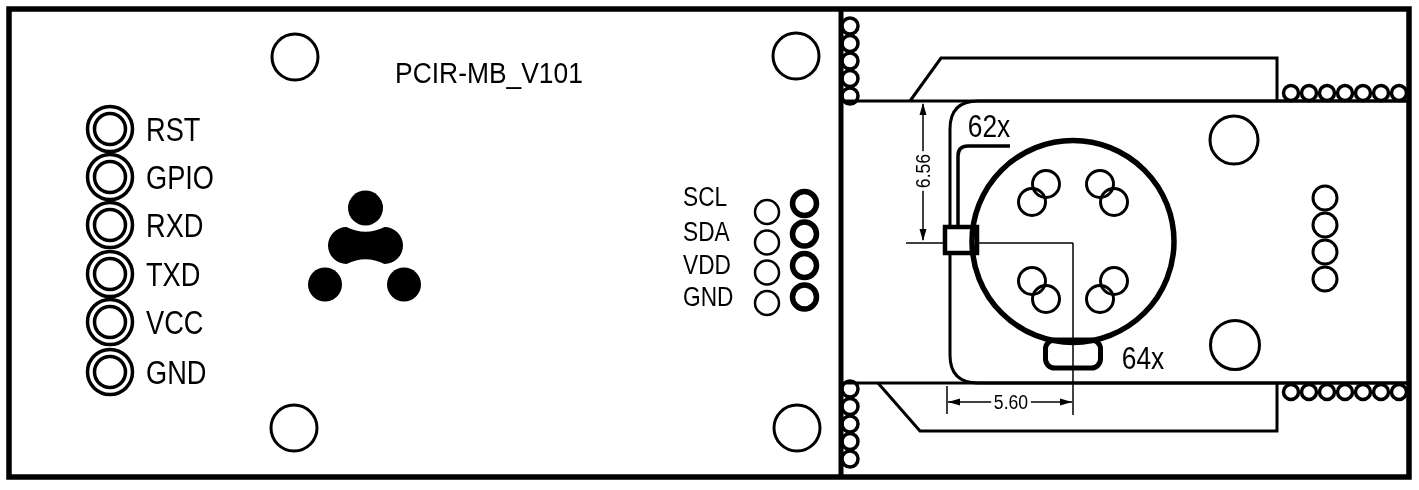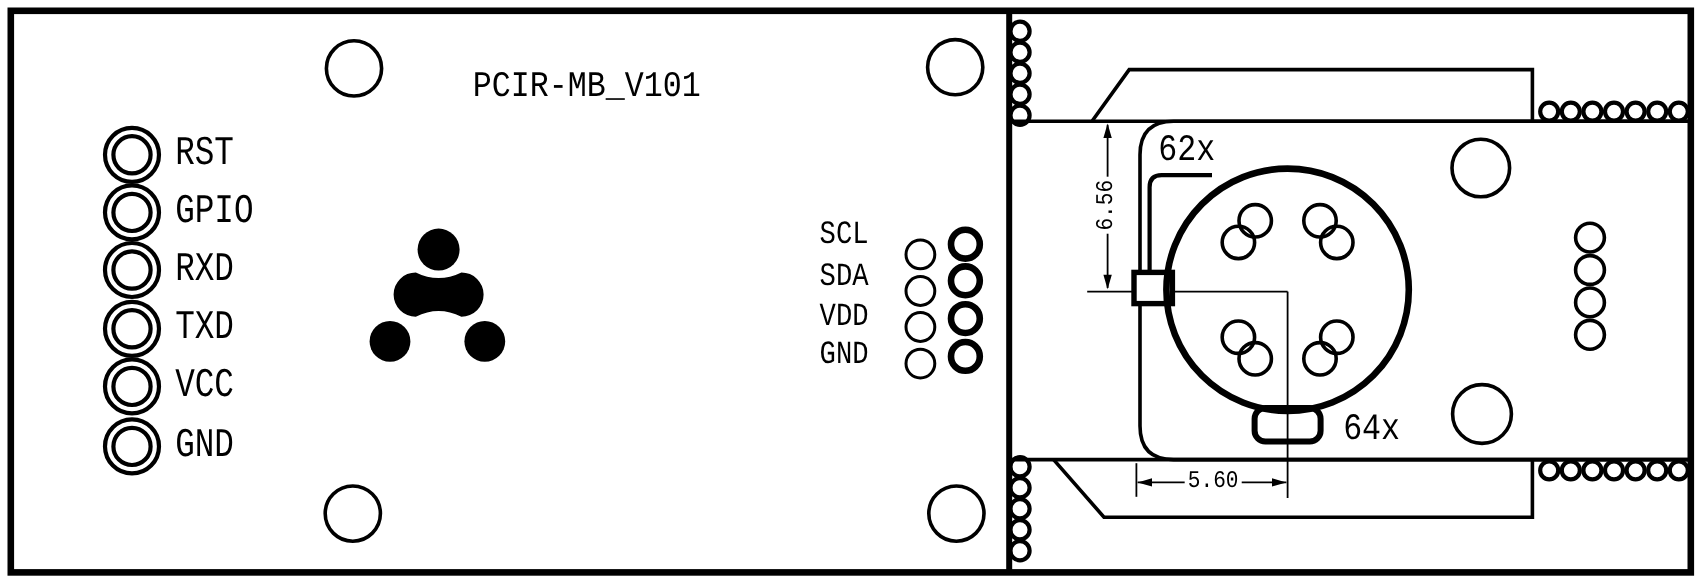--- a/index.html
+++ b/index.html
@@ -1,18 +1,18 @@
 <!DOCTYPE html>
 <html><head>
 <meta charset="utf-8">
 <style>
   html,body{margin:0;padding:0;background:#fff;}
   #stage{
     position:relative;width:1419px;height:490px;background:#fff;
-    font-family:Liberation Mono, monospace;color:#000;overflow:hidden;
+    font-family:Liberation Sans, sans-serif;color:#000;overflow:hidden;
   }
   #stage svg{position:absolute;left:0;top:0;}
   .txt{position:absolute;white-space:nowrap;line-height:1;color:#000;}
   .title{font-size:30px;transform:translate(-50%,-50%) scaleX(0.88);}
   .pin-label{font-size:34px;transform:translateY(-50%) scaleX(0.8);transform-origin:0 50%;}
   .i2c-label{font-size:27px;transform:translateY(-50%) scaleX(0.84);transform-origin:0 50%;}
   .count-label{font-size:31px;transform:translate(-50%,-50%) scaleX(0.85);}
   .dim-label{font-size:20px;background:#fff;padding:0 3px;transform:translate(-50%,-50%) scaleX(0.88);}
   .dim-label.vert{transform:translate(-50%,-50%) rotate(-90deg) scaleX(0.88);}
 </style>

